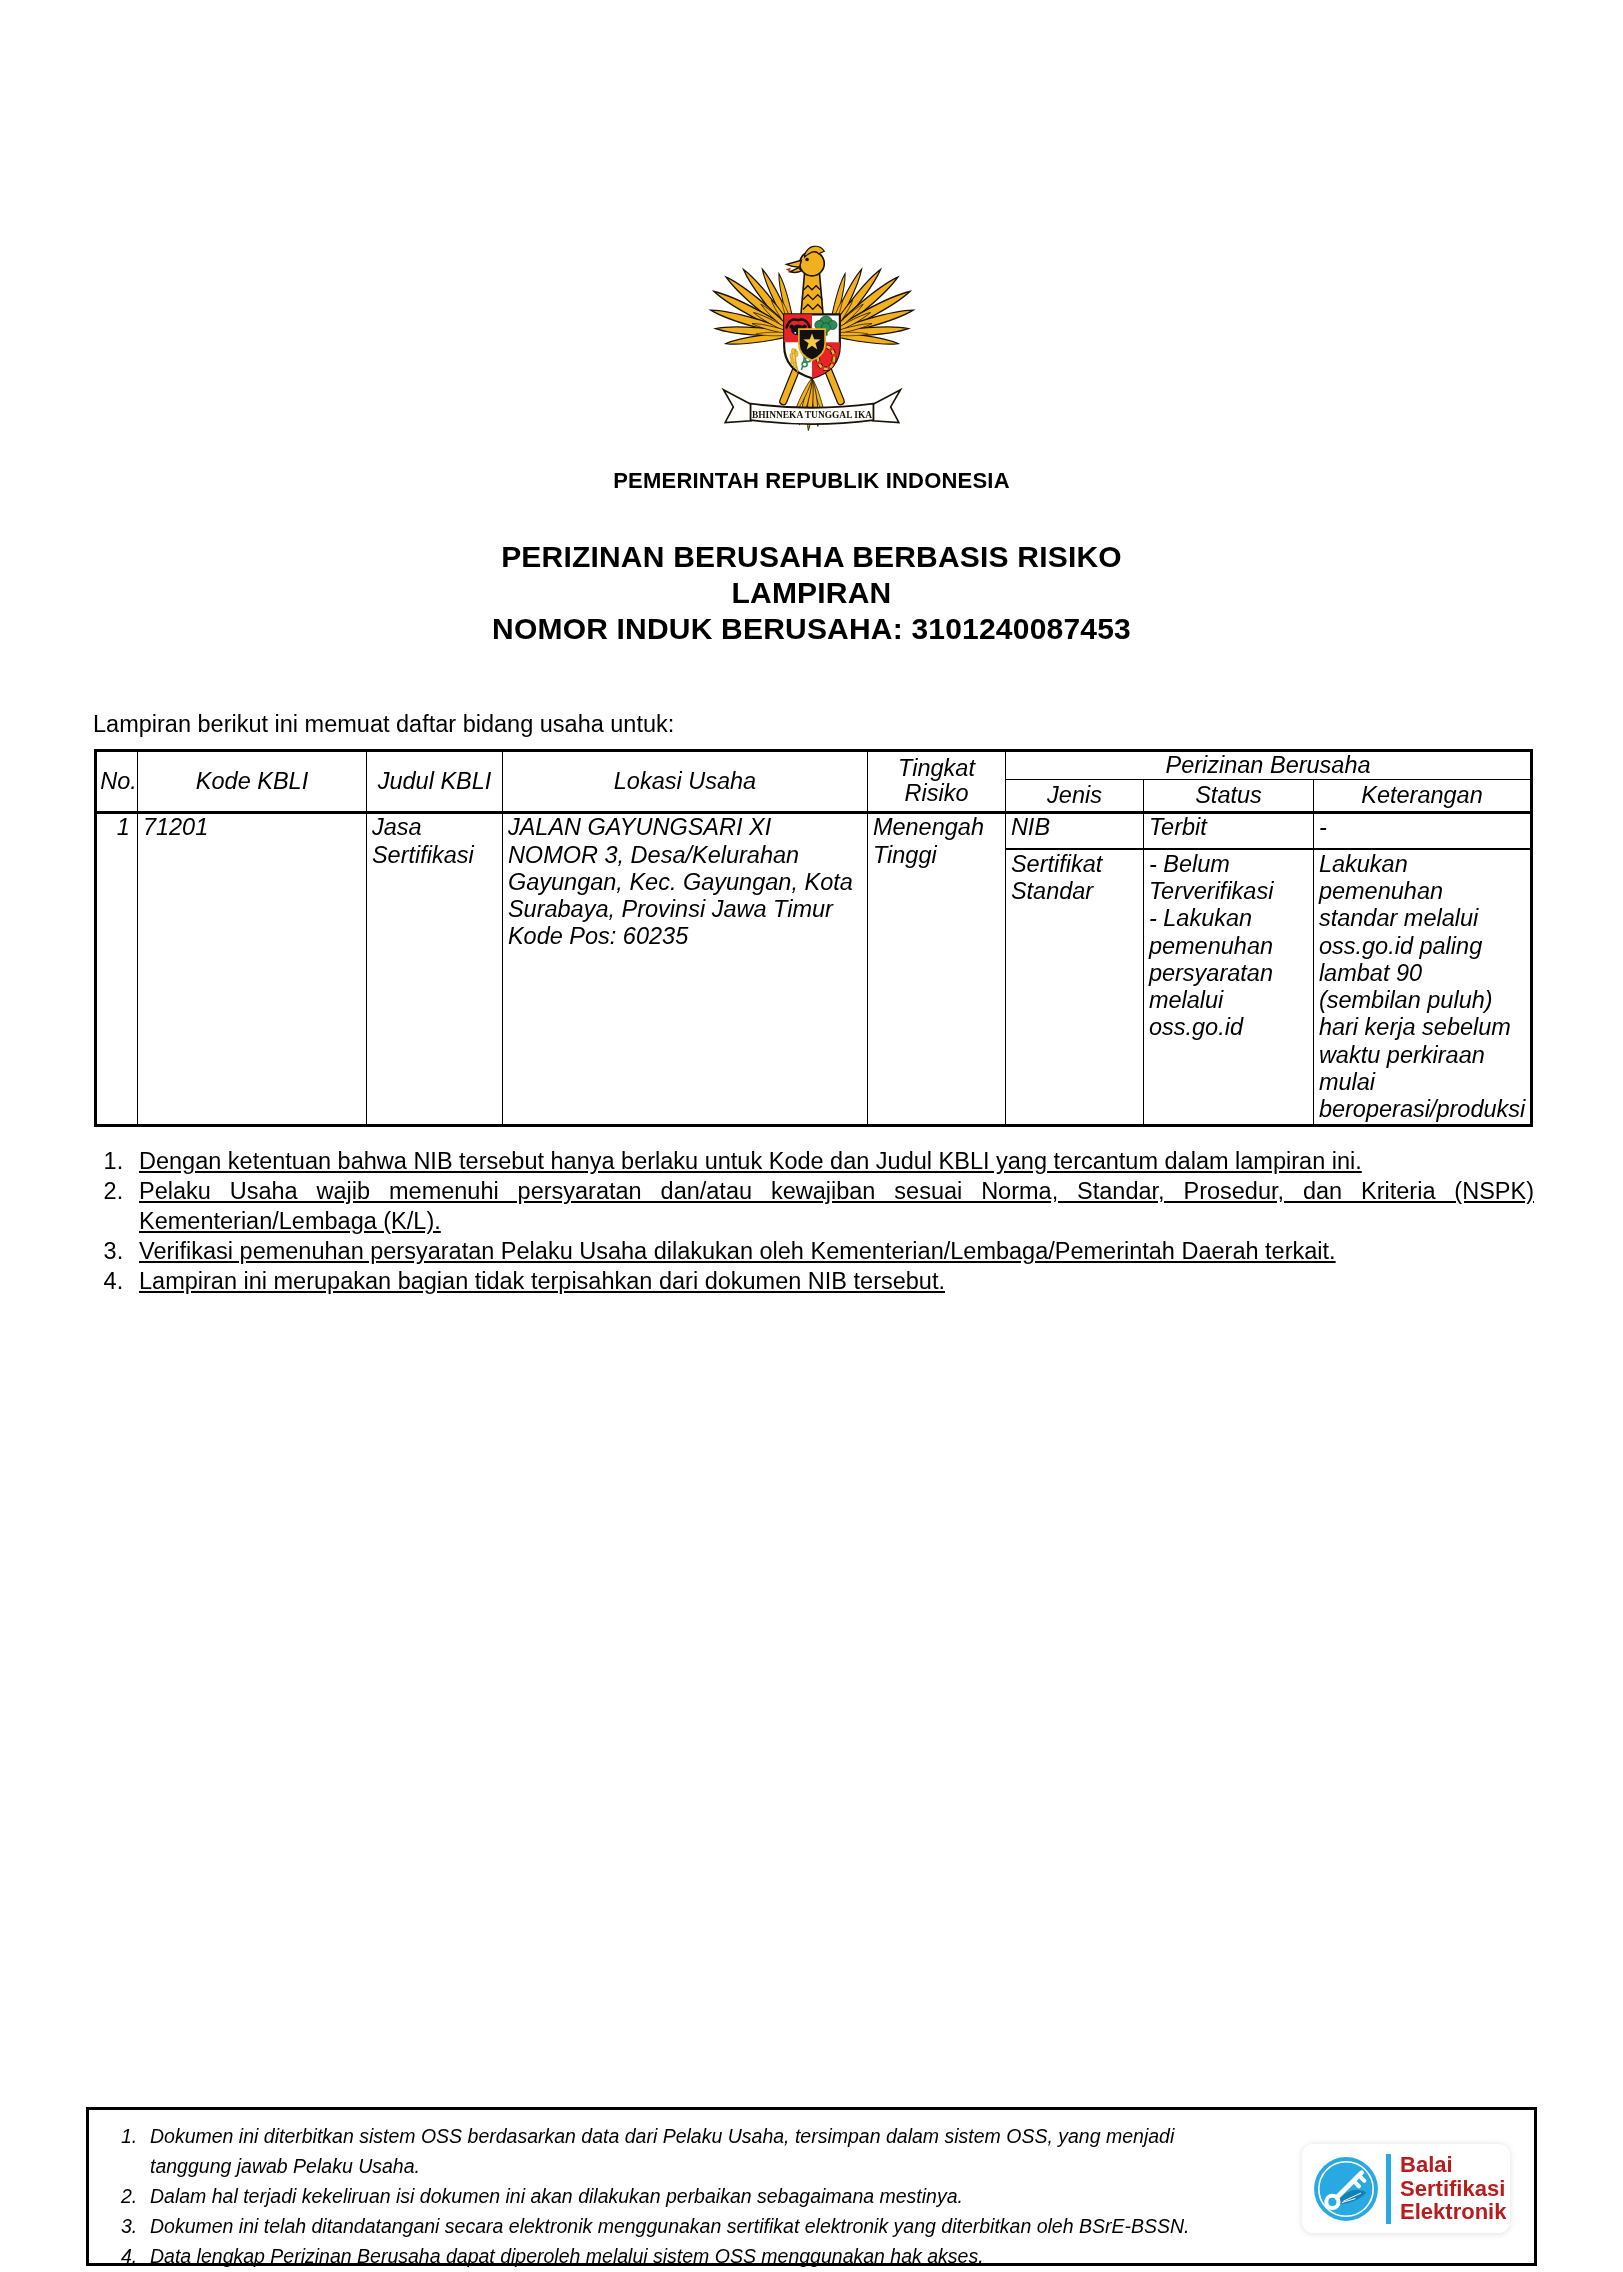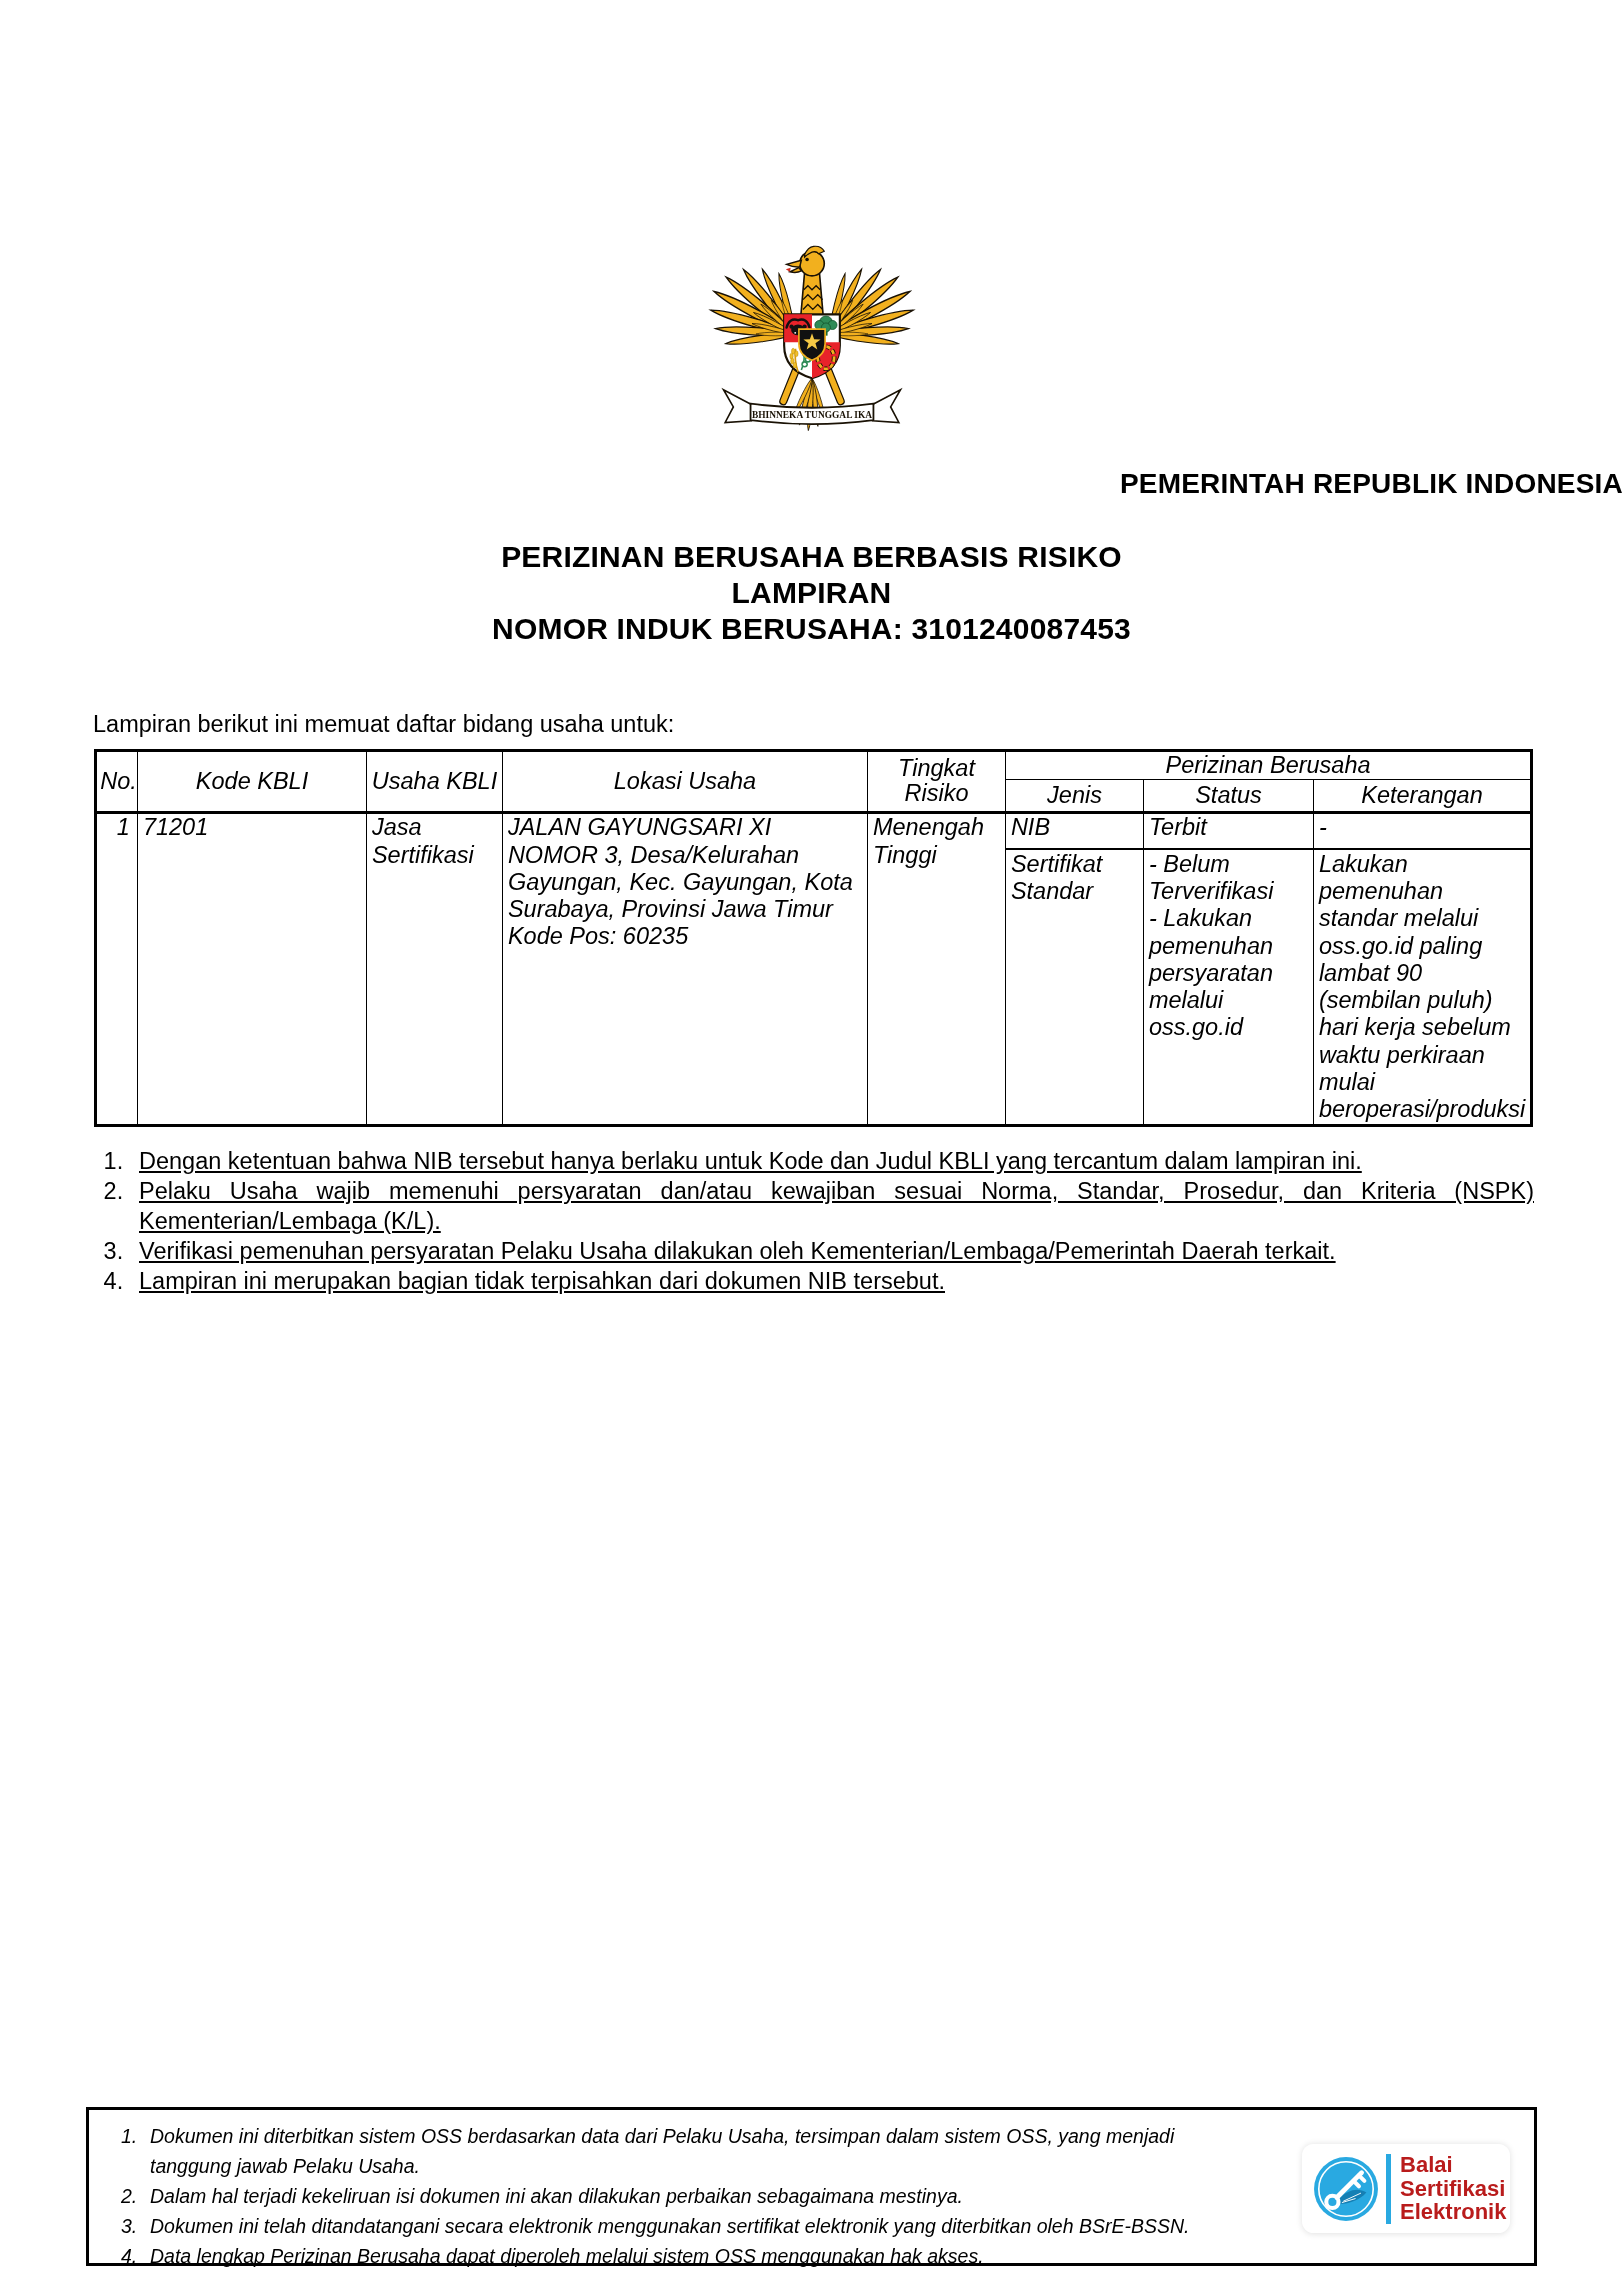--- a/index.html
+++ b/index.html
@@ -5,22 +5,22 @@
   html,body{margin:0;padding:0;background:#fff;}
   .page{position:relative;width:1623px;height:2273px;background:#ffffff;overflow:hidden;
         font-family:"Liberation Sans",sans-serif;color:#000;margin-top:16px;}
 
   
   .emblem{position:absolute;top:201px;left:50%;transform:translateX(-50%);
           width:213px;height:216px;}
   .emblem svg{width:100%;height:100%;}
 
   
-  .gov-title{position:absolute;top:452px;left:0;width:100%;text-align:right;
-             font-size:28px;font-weight:700;letter-spacing:0.2px;}
+  .gov-title{position:absolute;top:452px;left:0;width:100%;text-align:center;
+             font-size:22px;font-weight:700;letter-spacing:0.2px;}
   .doc-titles{position:absolute;top:523px;left:0;width:100%;text-align:center;
               font-size:30px;font-weight:700;line-height:36px;letter-spacing:0.2px;}
 
   
   .intro{position:absolute;top:695px;left:93px;font-size:23.5px;}
 
   
   .tbl-wrap{position:absolute;top:733px;left:94px;font-style:italic;}
   table.doc-table{border-collapse:collapse;table-layout:fixed;width:1437px;
                   border:3.2px solid #000;}
@@ -214,21 +214,21 @@
           <col style="width:365px">
         <col style="width:138px">
           <col style="width:138px">
           <col style="width:170px">
           <col style="width:218px">
       </colgroup>
       <thead>
         <tr class="h1">
           <th rowspan="2">No.</th>
           <th rowspan="2">Kode KBLI</th>
-          <th rowspan="2">Usaha KBLI</th>
+          <th rowspan="2">Judul KBLI</th>
           <th rowspan="2">Lokasi Usaha</th>
           <th rowspan="2">Tingkat Risiko</th>
           <th colspan="3" class="pb">Perizinan Berusaha</th>
         </tr>
         <tr class="h2">
           <th>Jenis</th>
           <th>Status</th>
           <th>Keterangan</th>
         </tr>
       </thead>

